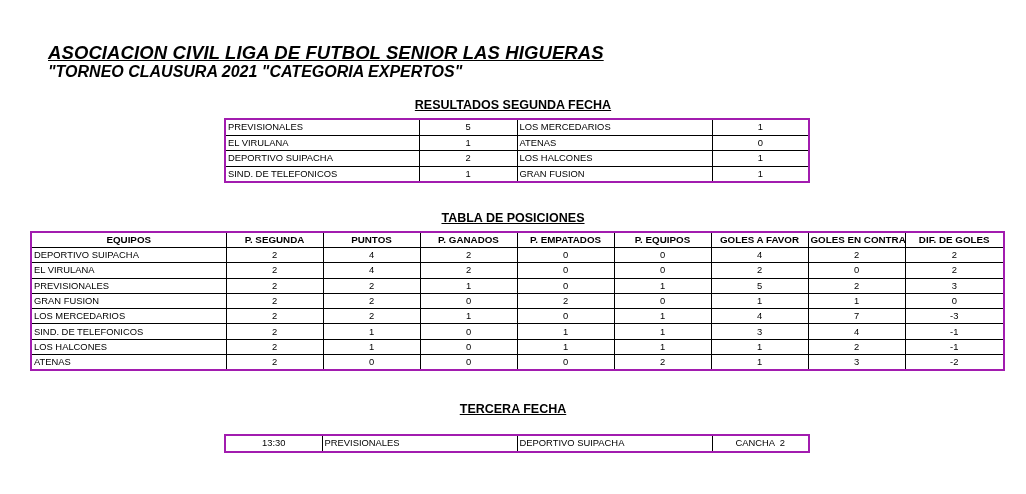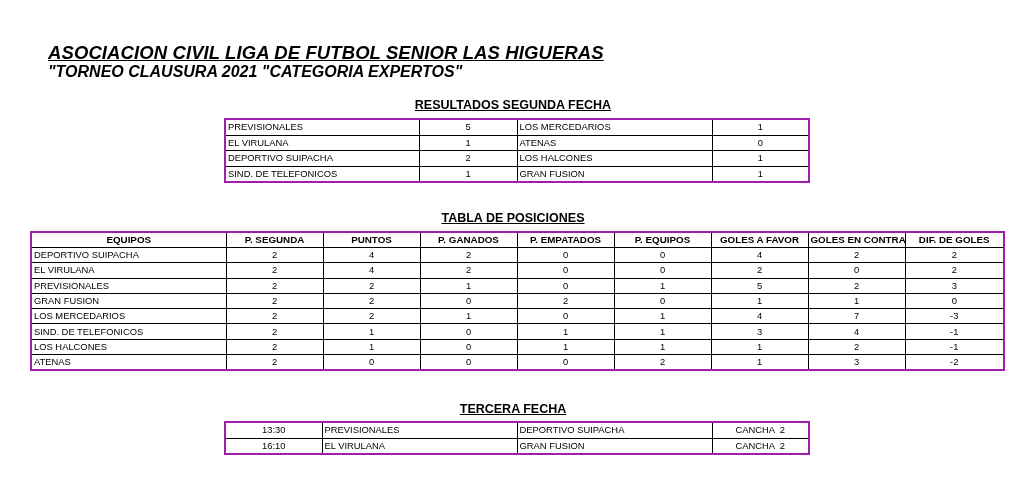--- a/index.html
+++ b/index.html
@@ -26,21 +26,21 @@
       white-space: nowrap; overflow: hidden;
     }
     tr + tr td { border-top-color: #7a7a7a; }
     td.c { text-align: center; }
     td.l { text-align: left; }
     th { font-weight: bold; font-size: 9.8px; text-align: center; }
     #results { left: 224px; top: 118px; width: 584px; }
     #standings { left: 30px; top: 231px; width: 973px; }
     #standings th { height: 14px; }
     #standings td { height: 14.3px; }
-    #fixtures { left: 224px; top: 421px; width: 584px; }
+    #fixtures { left: 224px; top: 434px; width: 584px; }
     .gray-v { border-left-color: #7a7a7a; }
   </style>
 </head>
 <body>
 
 <h1 class="title title-main">ASOCIACION CIVIL LIGA DE FUTBOL SENIOR LAS HIGUERAS</h1>
 <h2 class="title title-sub">"TORNEO CLAUSURA 2021 "CATEGORIA EXPERTOS"</h2>
 
 <h3 class="section-title" style="top:98px">RESULTADOS SEGUNDA FECHA</h3>
 <table id="results">
@@ -204,20 +204,14 @@
       <col style="width:195px">
       <col style="width:97px">
     </colgroup>
   <tbody>
     <tr>
       <td class="c">13:30</td>
       <td class="l">PREVISIONALES</td>
       <td class="l">DEPORTIVO SUIPACHA</td>
       <td class="c gray-v" style="white-space:pre">CANCHA  2</td>
     </tr>
-    <tr>
-      <td class="c">16:10</td>
-      <td class="l">EL VIRULANA</td>
-      <td class="l">GRAN FUSION</td>
-      <td class="c gray-v" style="white-space:pre">CANCHA  2</td>
-    </tr>
   </tbody>
 </table>
 
 </body></html>

